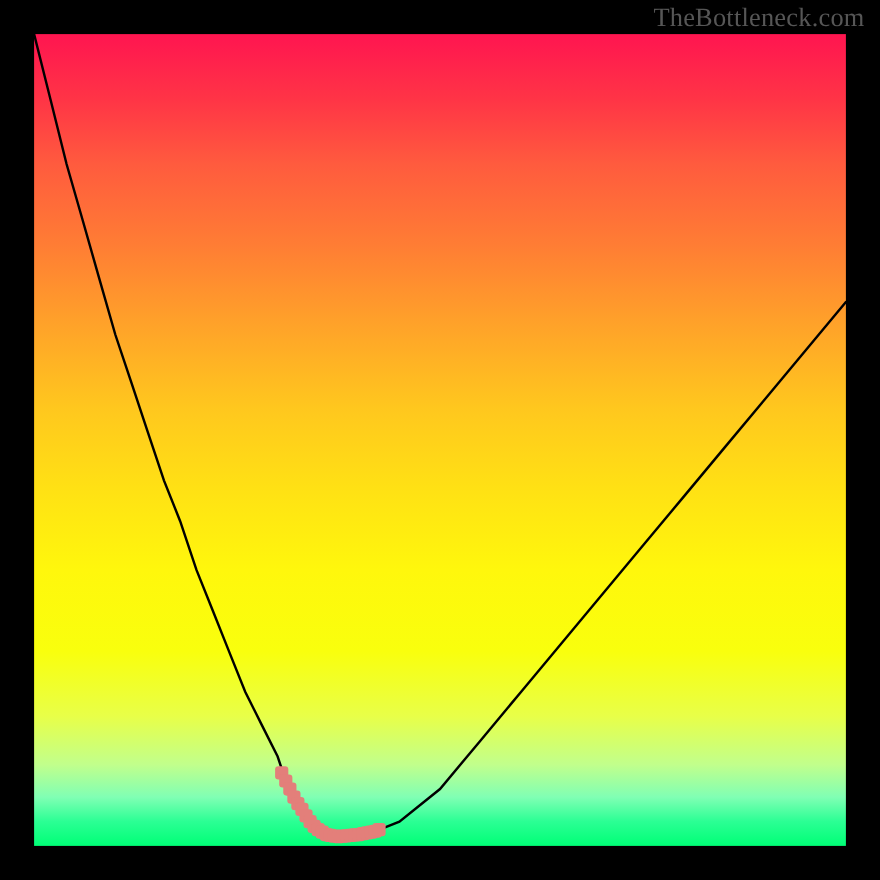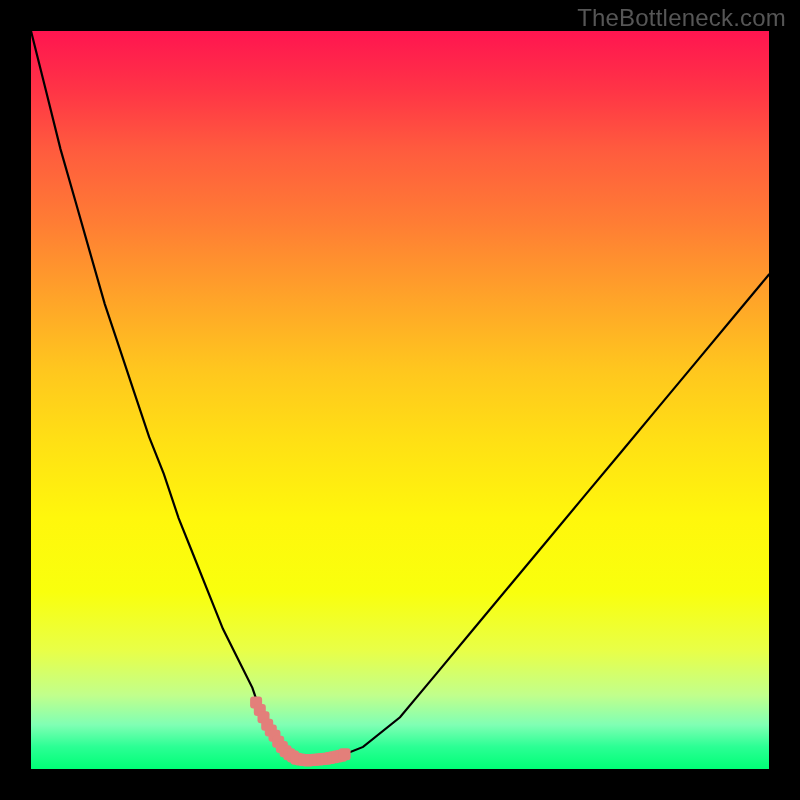--- a/index.html
+++ b/index.html
@@ -13,21 +13,21 @@
   .frame {
     position: relative;
     width: 800px;
     height: 800px;
     background: #000;
   }
   .watermark {
     position: absolute;
     top: 4px;
     right: 14px;
-    font-family: Liberation Sans, sans-serif;
+    font-family: Liberation Serif, serif;
     font-size: 24px;
     font-weight: 500;
     color: #565656;
     letter-spacing: 0.2px;
   }
   .plot {
     position: absolute;
     left: 31px;
     top: 31px;
     width: 738px;

